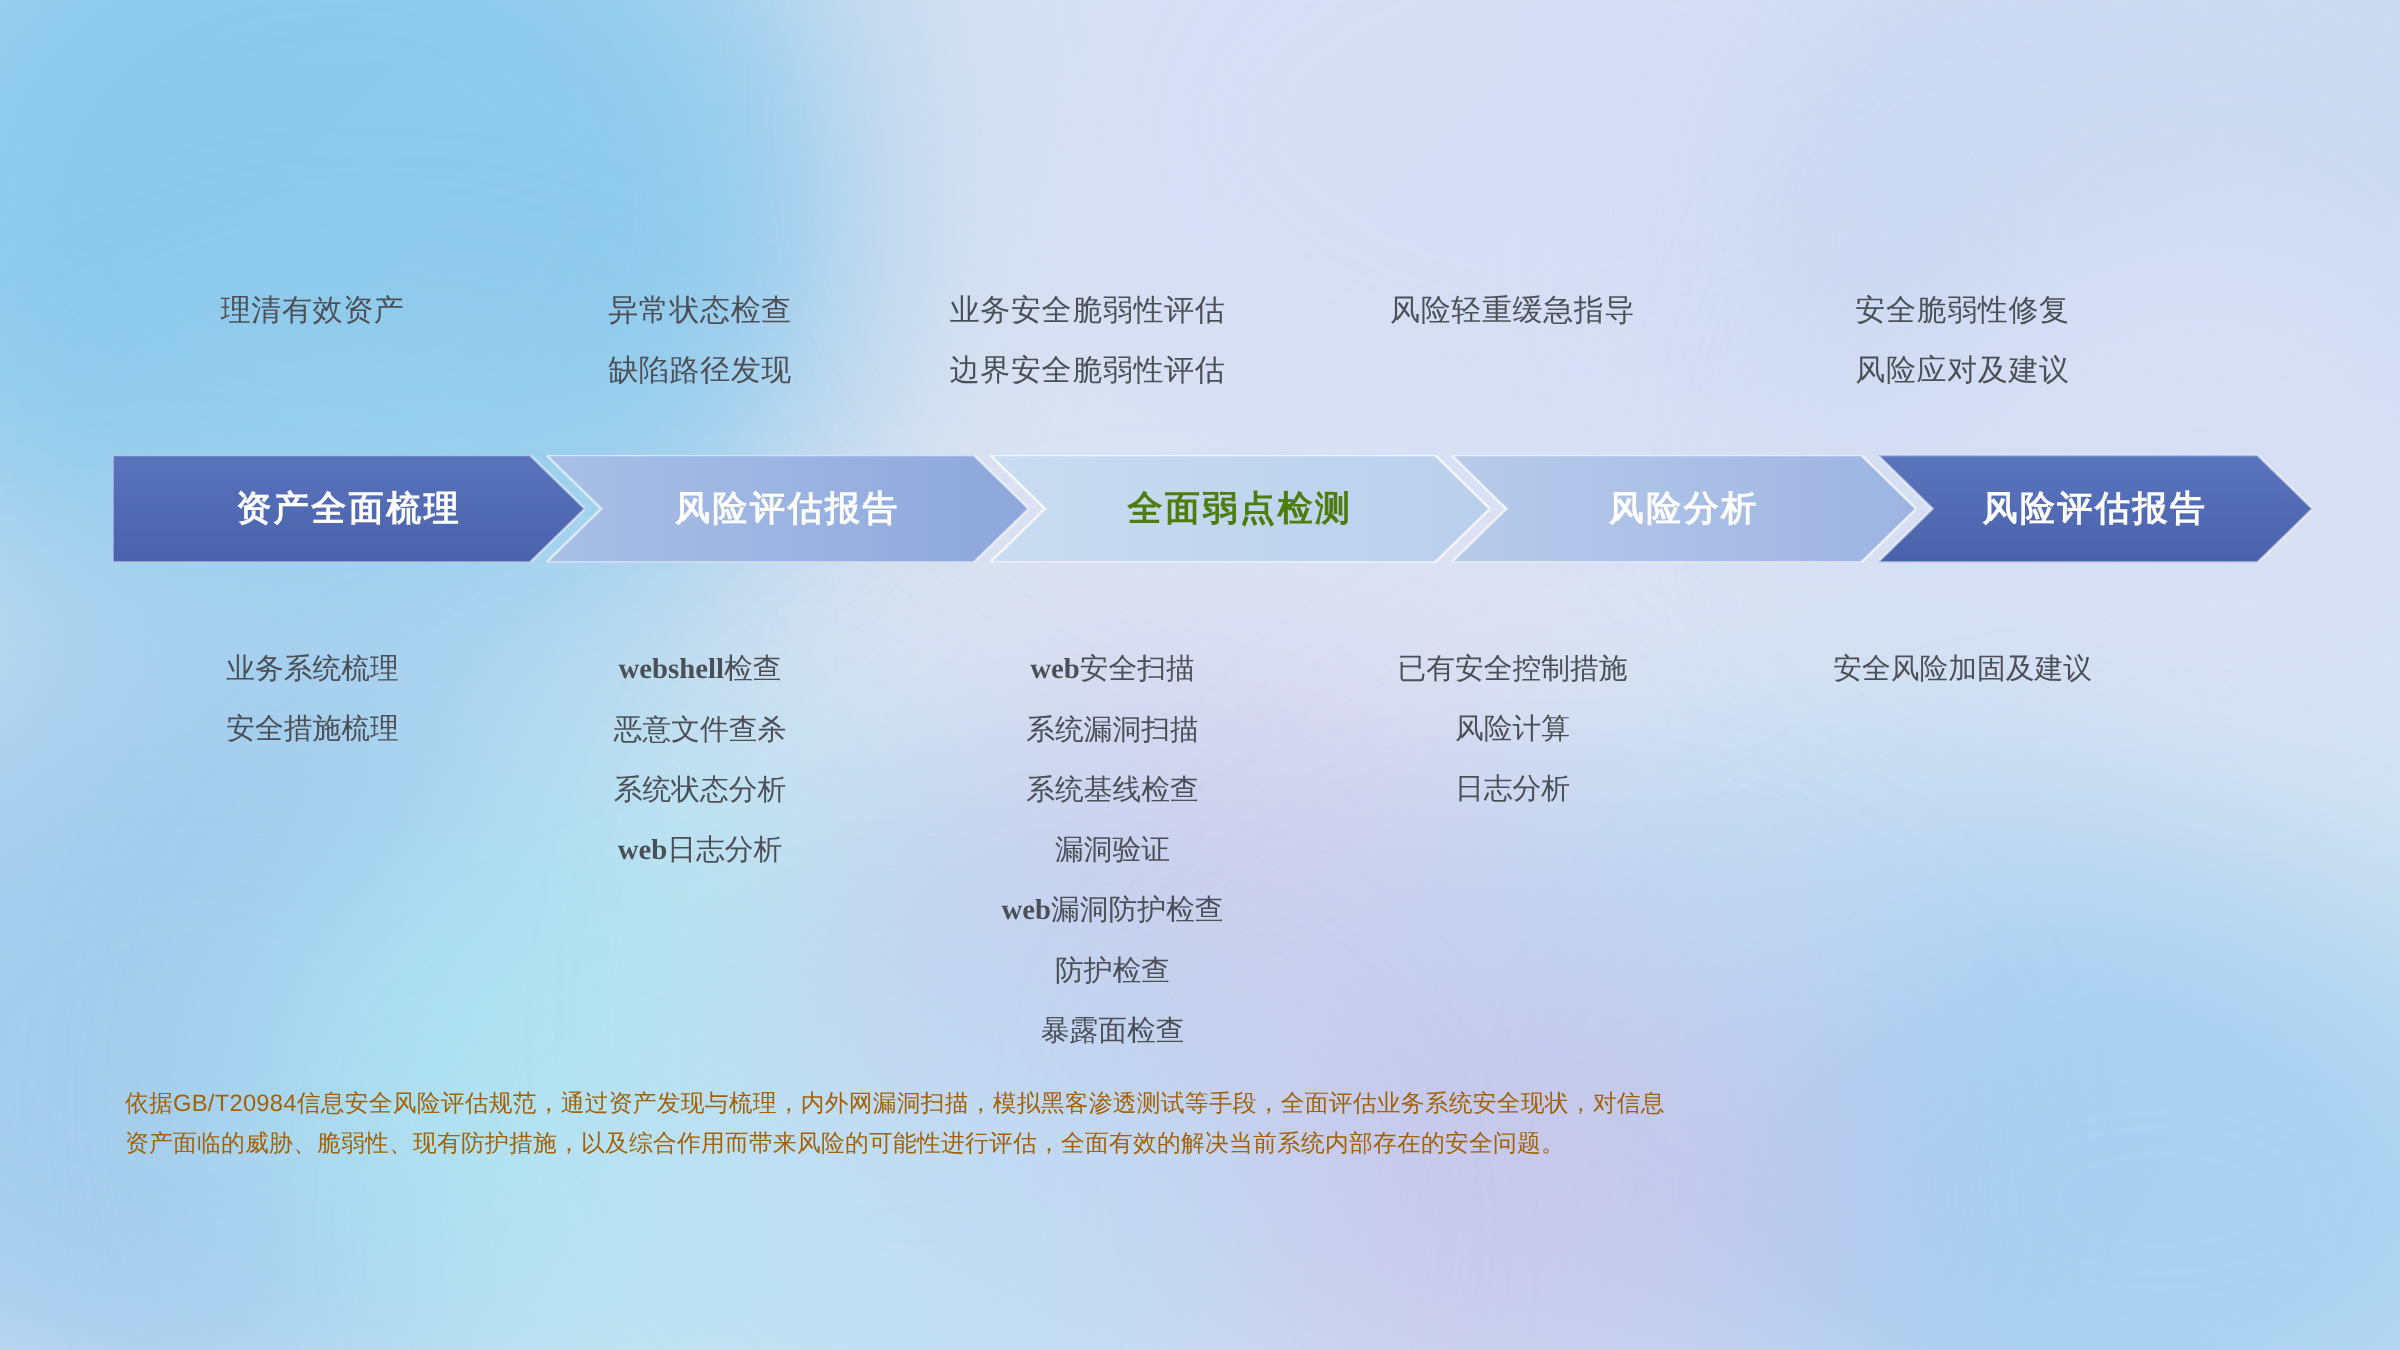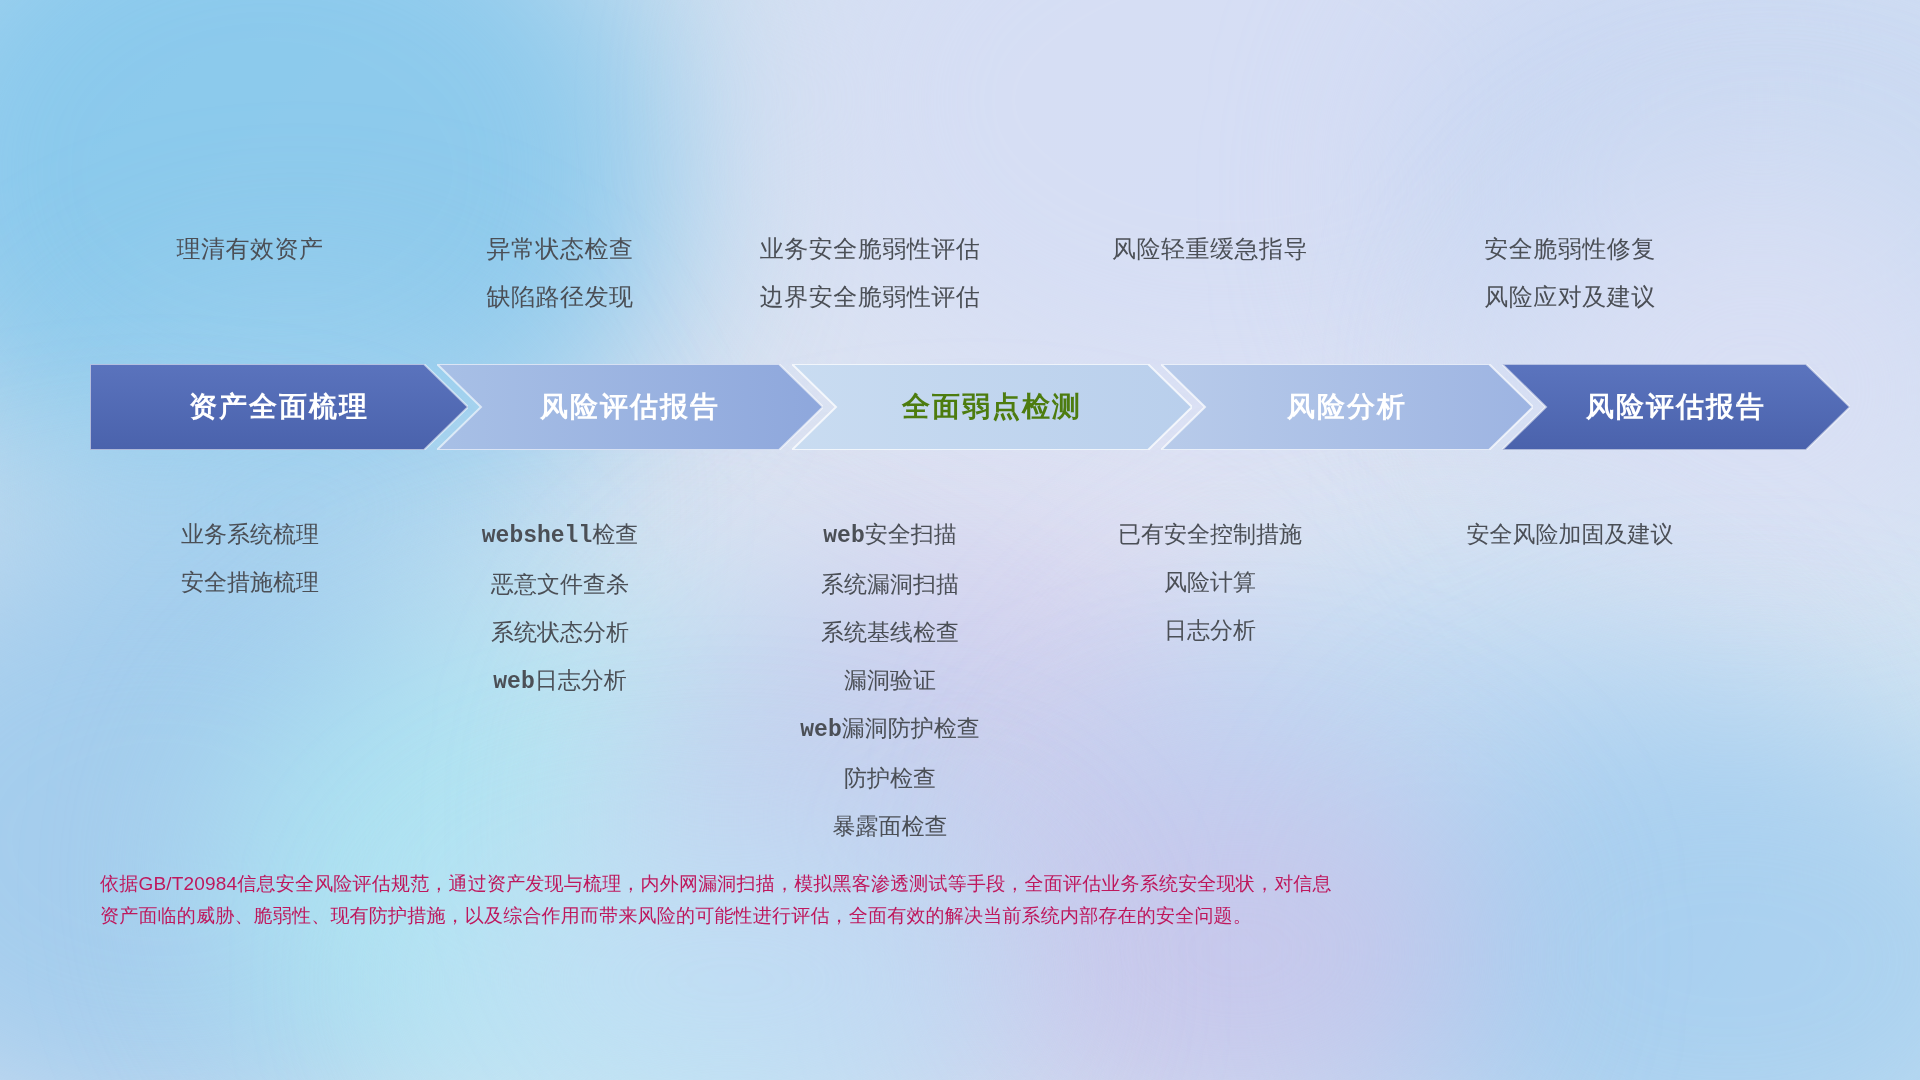--- a/index.html
+++ b/index.html
@@ -34,24 +34,24 @@
   .col-top div{font-weight:400;}
 
   
   #band{position:absolute;left:90px;top:364px;width:1760px;height:86px;}
   .chev{position:absolute;top:0;height:86px;display:flex;align-items:center;justify-content:center;}
   .chev .shape{position:absolute;inset:0;}
   .chev .lbl{position:relative;z-index:3;font-size:28px;font-weight:bold;letter-spacing:2px;white-space:nowrap;}
 
   .col-bot{position:absolute;text-align:center;color:#4b4f56;
     font-size:23px;line-height:48px;white-space:nowrap;}
-  .col-bot .lat{font-family:Liberation Mono, monospace;font-weight:600;}
+  .col-bot .lat{font-family:Liberation Serif, serif;font-weight:600;}
 
   #footer{position:absolute;left:100px;top:868px;width:1560px;
-    color:#be185d;font-size:19px;line-height:32px;letter-spacing:.2px;}
+    color:#a16207;font-size:19px;line-height:32px;letter-spacing:.2px;}
 </style>
 </head>
 <body>
 
 <div id="bg">
   <div id="b-base"></div>
   <div class="blob" id="b1"></div>
   <div class="blob" id="b2"></div>
   <div class="blob" id="b3"></div>
   <div class="blob" id="b10"></div>

